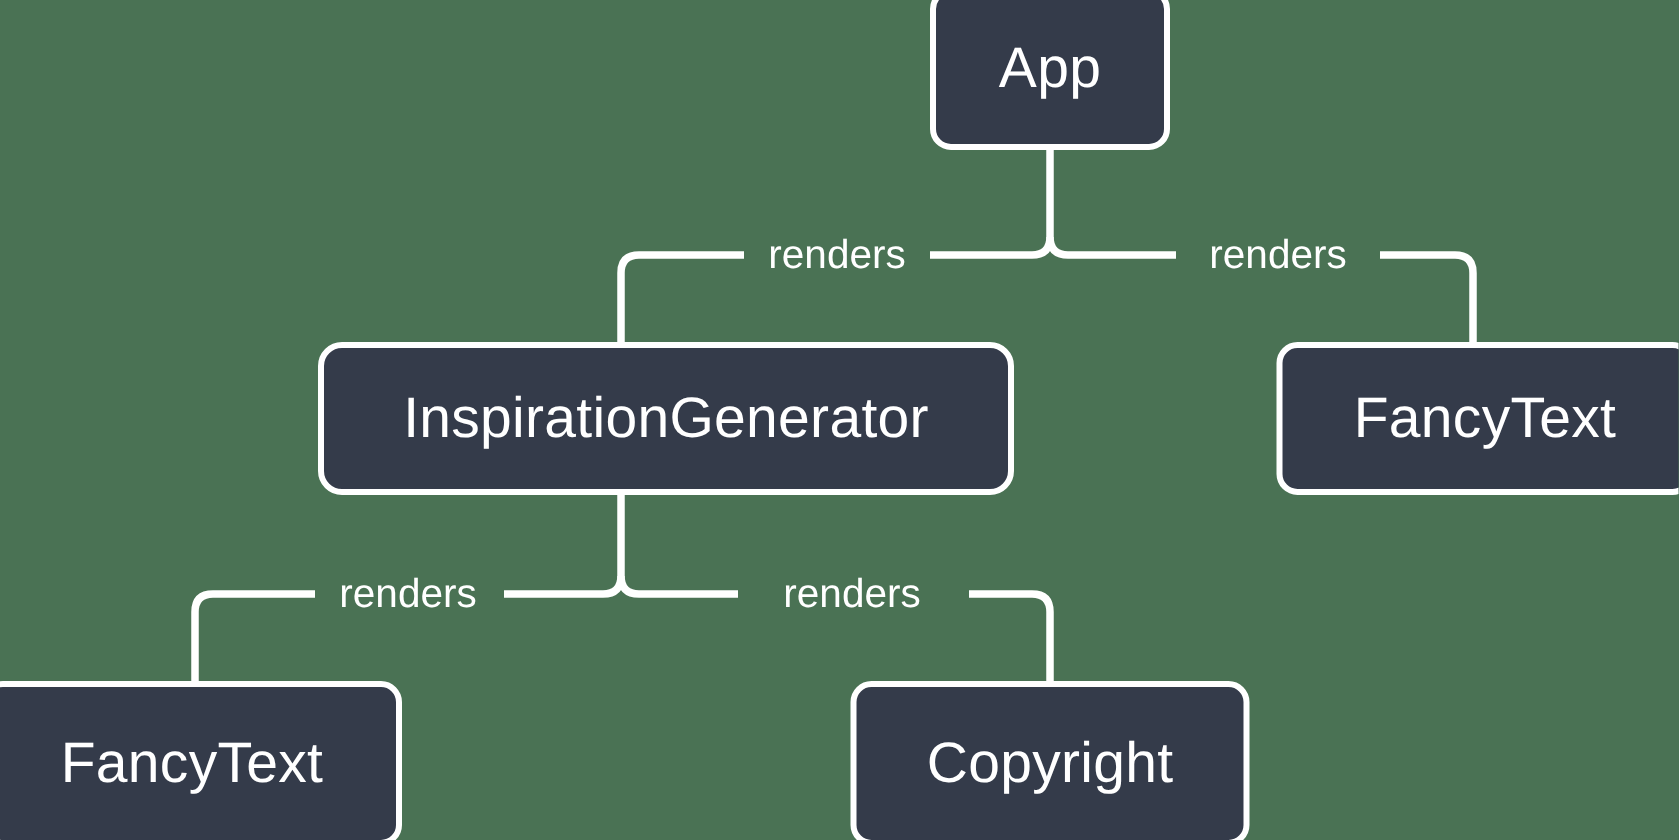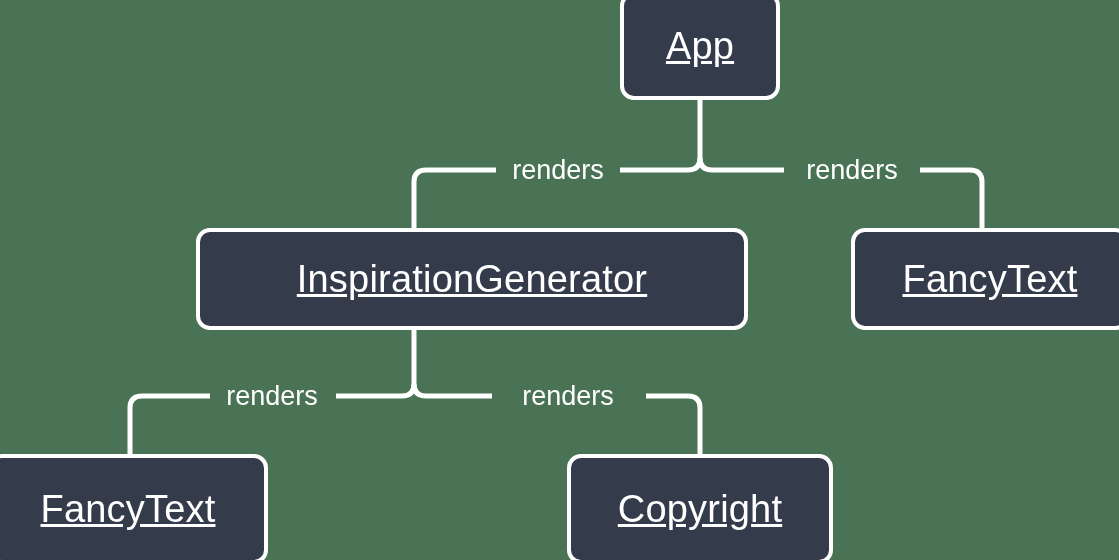--- a/index.html
+++ b/index.html
@@ -36,24 +36,23 @@
     display: flex;
     align-items: center;
     justify-content: center;
     font-size: 38px;
     letter-spacing: 0.2px;
     z-index: 2;
   }
   .node-label {
     white-space: nowrap;
     line-height: 1;
-    text-decoration: underline;
   }
   .node-app      { left: 620px;  top: -8px;  width: 160px; height: 108px; }
-  .node-ig       { left: 196px;  top: 228px; width: 552px; height: 102px; }
+  .node-ig       { left: 212px;  top: 228px; width: 464px; height: 102px; border-radius: 16px; }
   .node-fancy-r  { left: 851px;  top: 228px; width: 278px; height: 102px; }
   .node-fancy-b  { left: -12px;  top: 454px; width: 280px; height: 110px; }
   .node-copy     { left: 567px;  top: 454px; width: 266px; height: 110px; }
   .edge-label {
     position: absolute;
     color: #ffffff;
     font-size: 27px;
     line-height: 1;
     white-space: nowrap;
     transform: translate(-50%, -50%);

